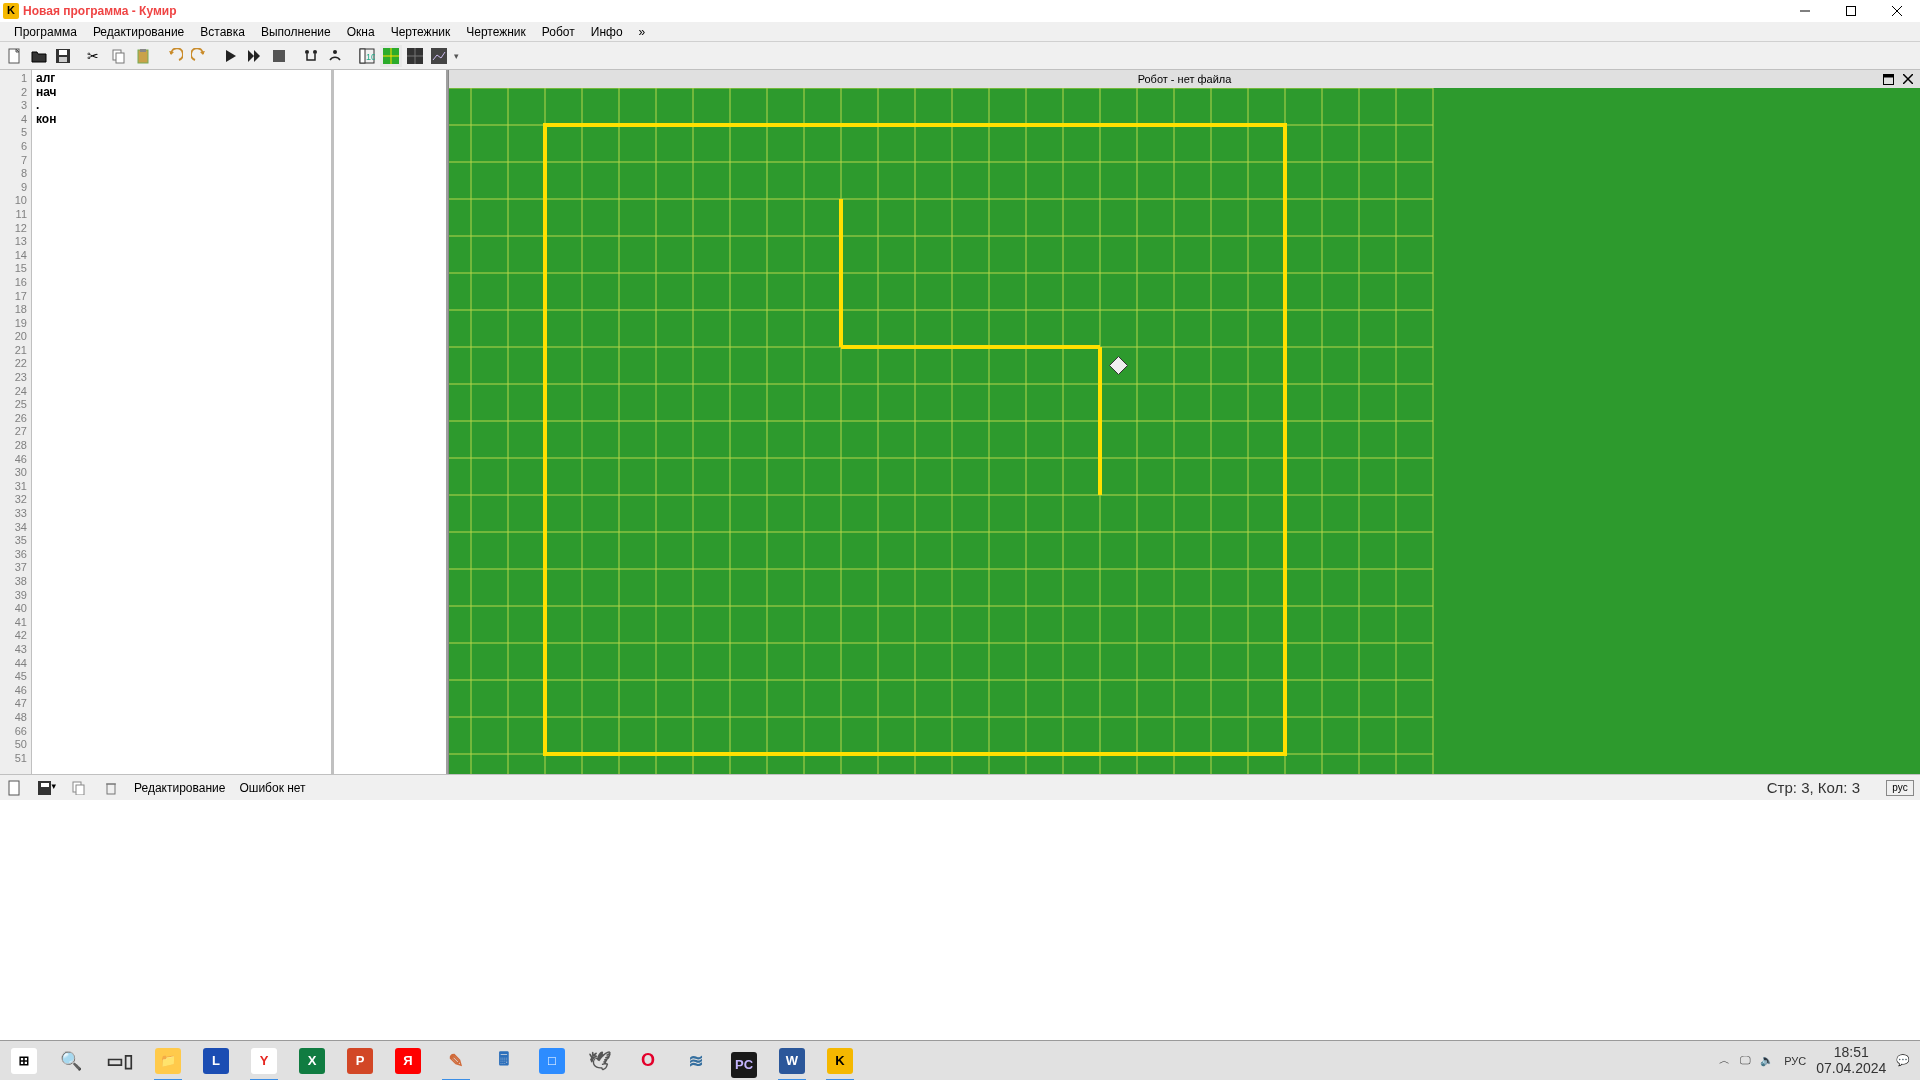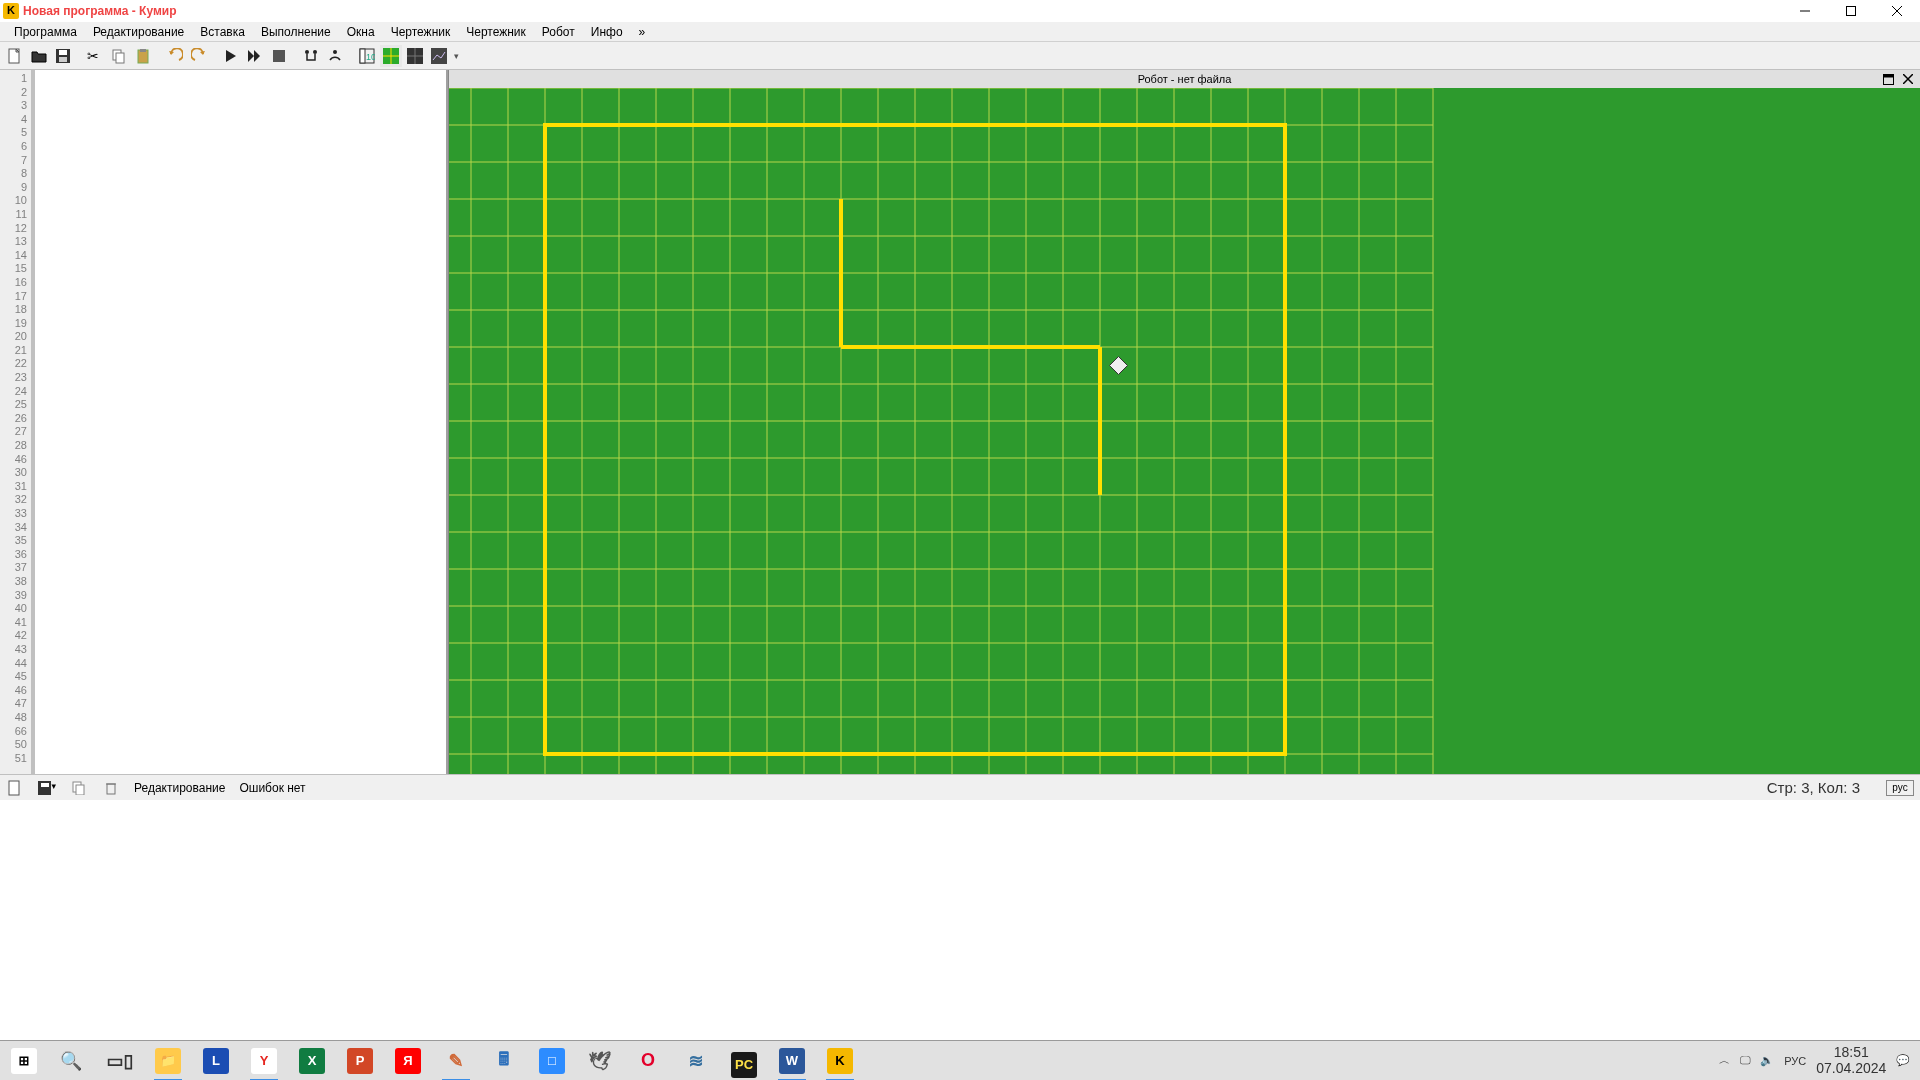--- a/index.html
+++ b/index.html
@@ -258,20 +258,27 @@
         <div>42</div>
         <div>43</div>
         <div>44</div>
         <div>45</div>
         <div>46</div>
         <div>47</div>
         <div>48</div>
         <div>66</div>
         <div>50</div>
         <div>51</div>
+      </div>
+    <div class="editor" id="editor">
+        <div class="ln">алг</div>
+        <div class="ln">нач</div>
+        <div class="ln">.</div>
+        <div class="ln">кон</div>
+        <div class="ln"></div>
       </div>
     <div class="editor-split"></div>
     <div class="editor-right"></div>
   </div>
   <div class="robot-panel">
     <div class="robot-header">
       <span>Робот - нет файла</span>
       <div class="rh-btn rh-pop">
           <svg width="11" height="11">
             <rect x="0.5" y="0.5" width="10" height="10" fill="none" stroke="#000"></rect>
@@ -416,21 +423,21 @@
     <div class="tb-item">
       <div class="tile" style="background: transparent; color: rgb(85, 85, 85); width: auto; height: auto; font-size: 18px;">🕊</div>
     </div>
     <div class="tb-item">
       <div class="tile" style="background: transparent; color: rgb(227, 0, 43); width: auto; height: auto; font-size: 18px;">O</div>
     </div>
     <div class="tb-item">
       <div class="tile" style="background: transparent; color: rgb(53, 111, 159); width: auto; height: auto; font-size: 18px;">≋</div>
     </div>
     <div class="tb-item">
-      <div class="tile" style="background: rgb(26, 26, 26); color: #fde047; margin-top: 8px;">PC</div>
+      <div class="tile" style="background: rgb(26, 26, 26); color: #c4b5fd; margin-top: 8px;">PC</div>
     </div>
     <div class="tb-item active">
       <div class="tile" style="background: rgb(43, 87, 154); color: rgb(255, 255, 255);">W</div>
     </div>
     <div class="tb-item active">
       <div class="tile" style="background: rgb(245, 184, 0); color: rgb(0, 0, 0);">K</div>
     </div>
     <div class="tray">
     <span>︿</span>
     <span>🖵</span>

